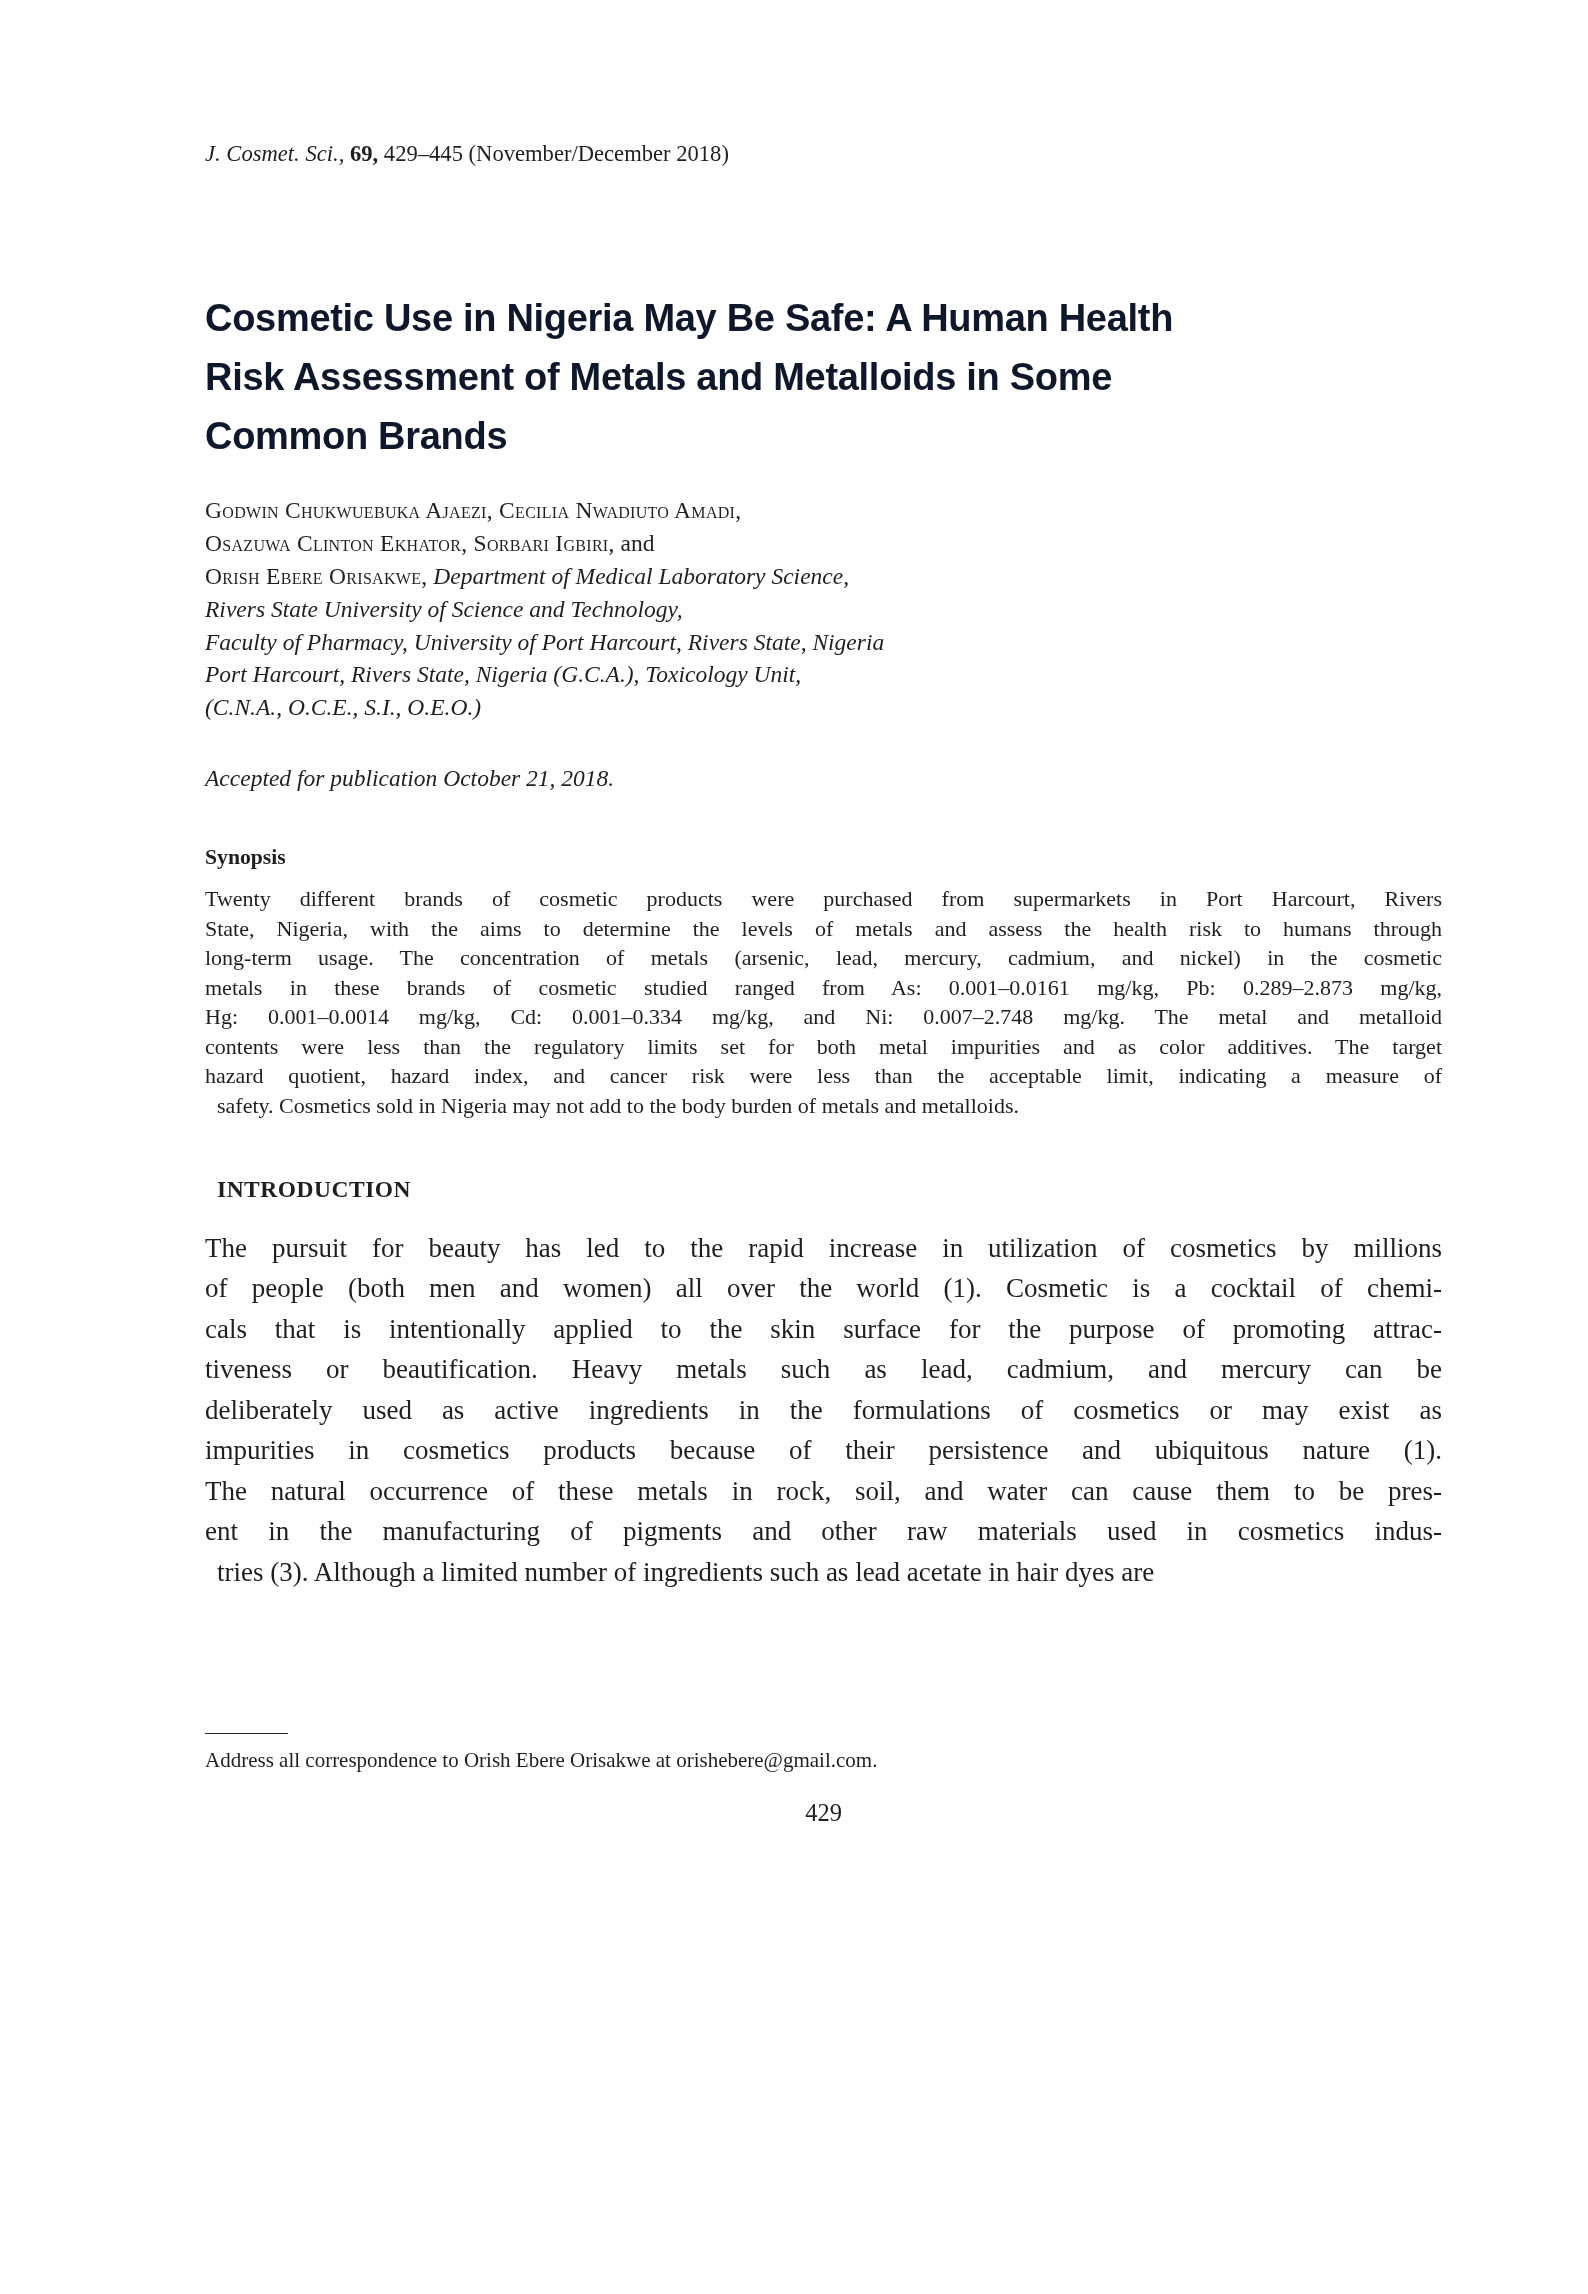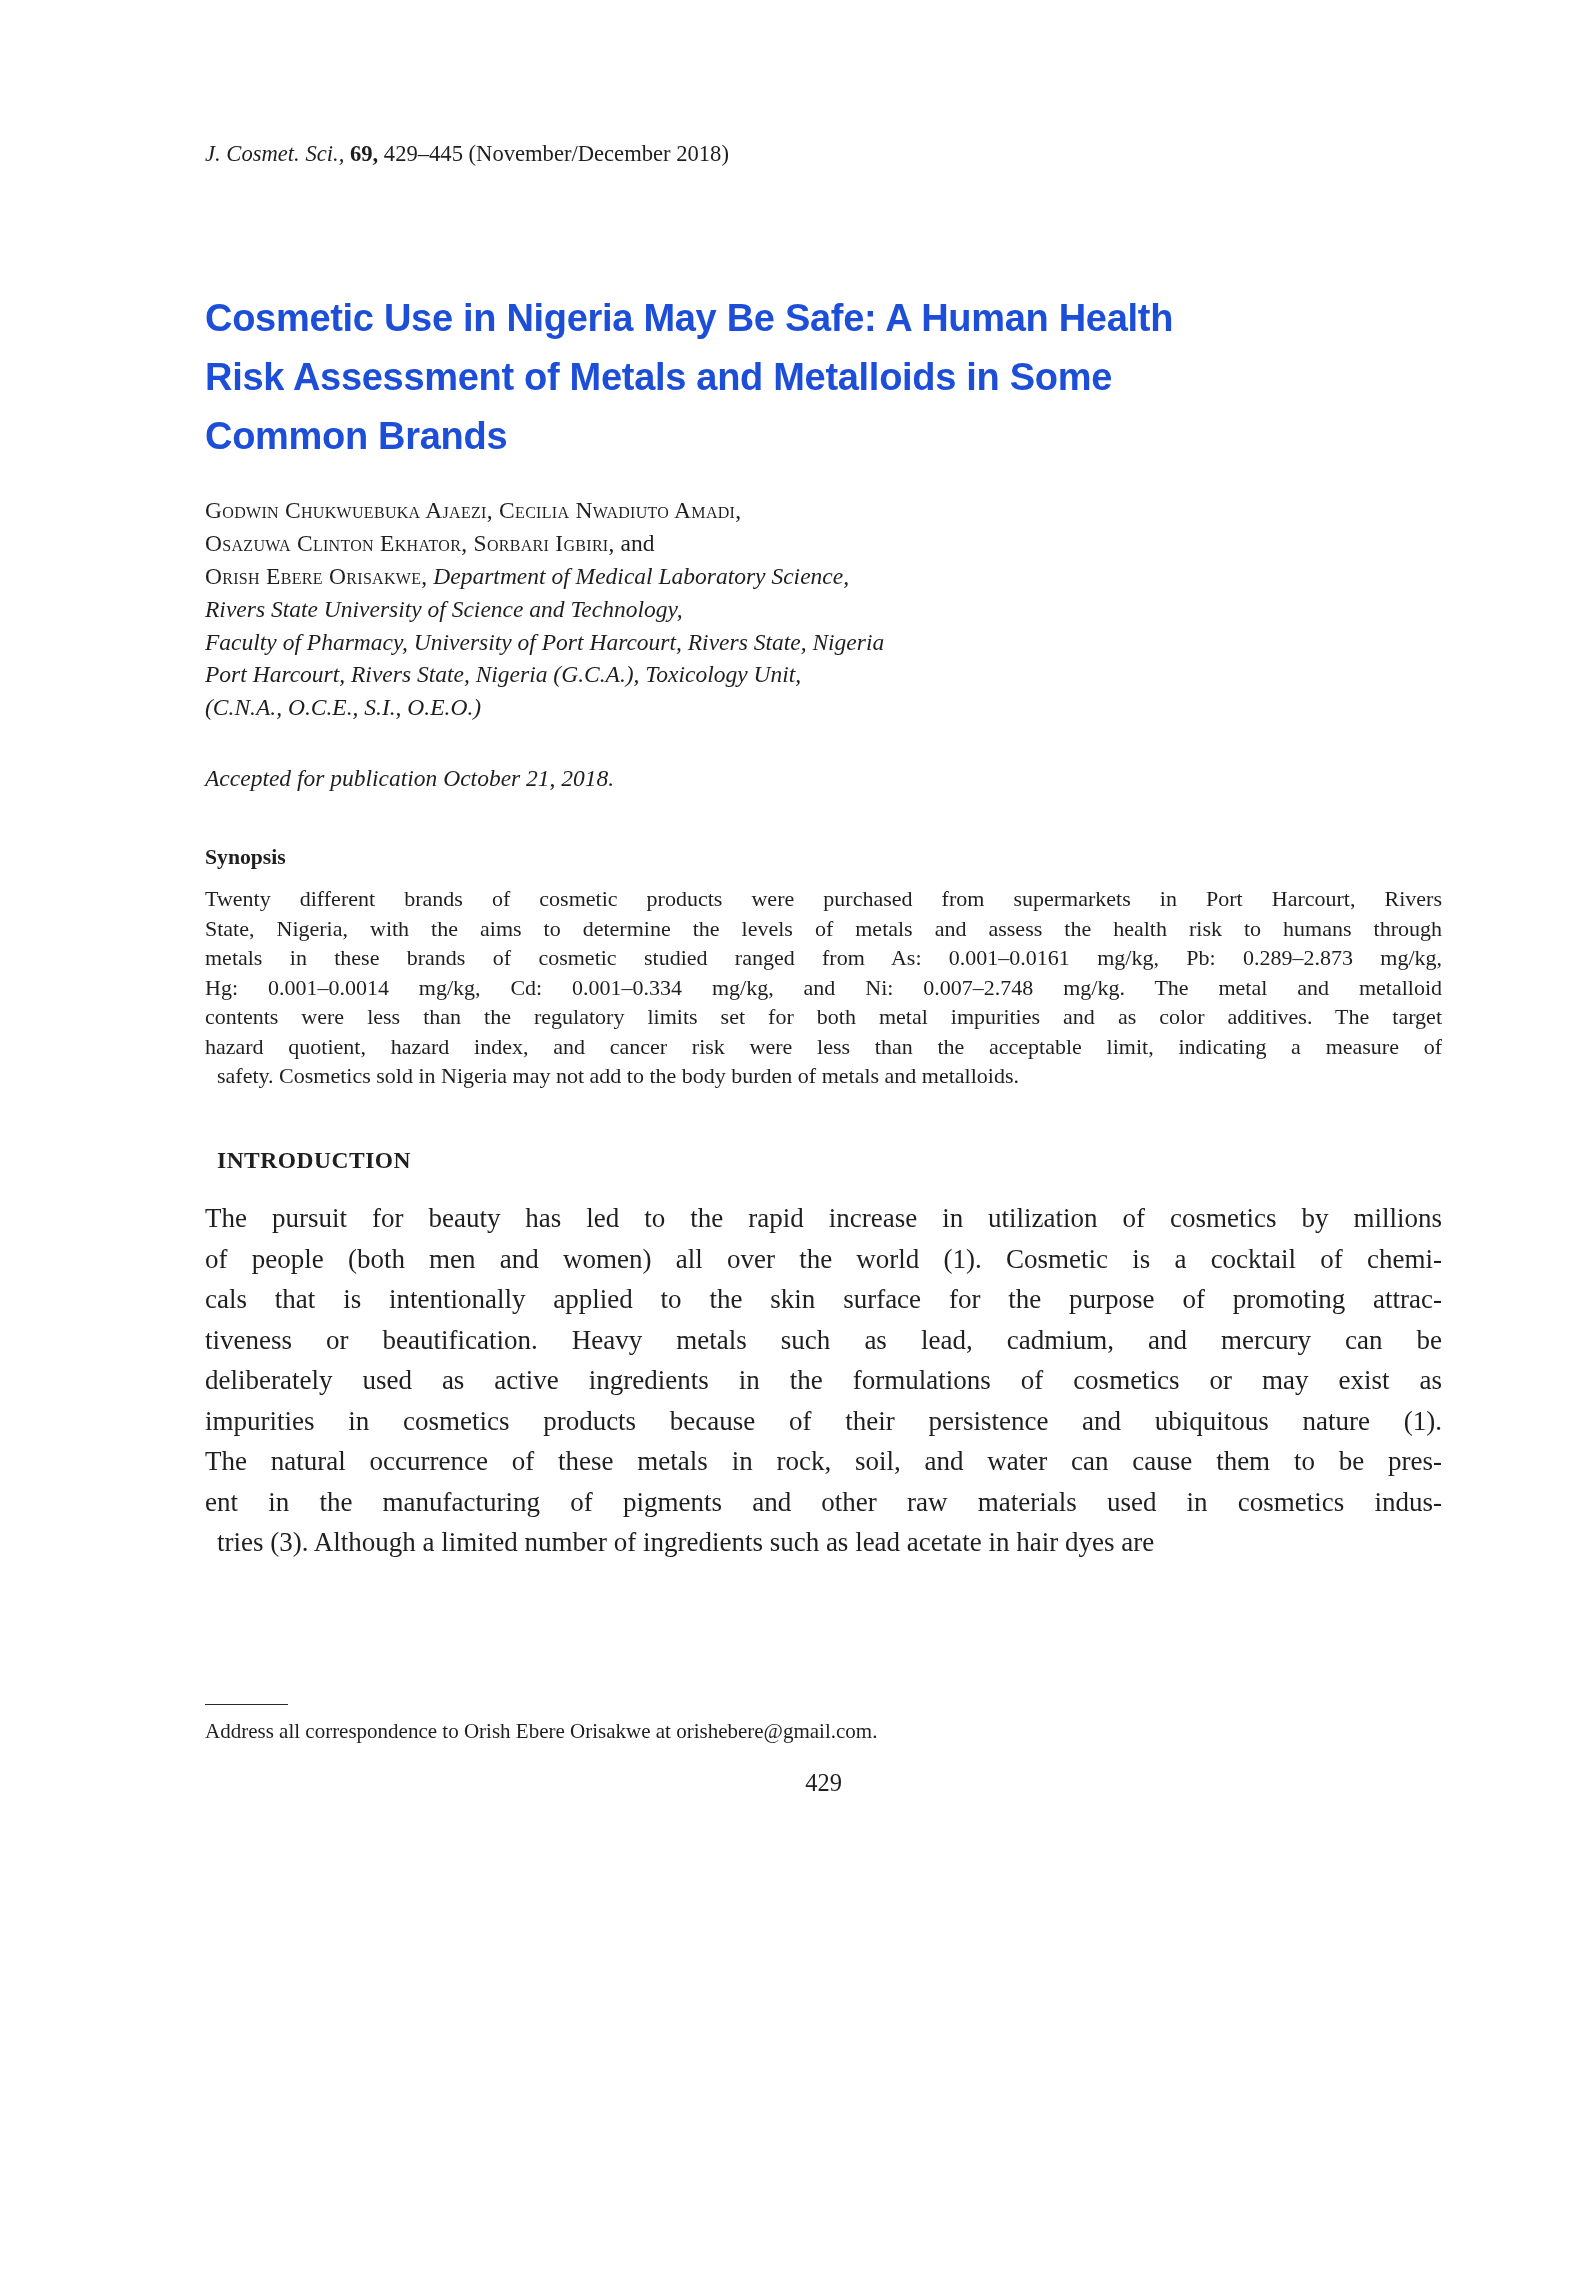--- a/index.html
+++ b/index.html
@@ -33,21 +33,21 @@
   .journal-line .it { font-style: italic; }
   .journal-line .vol { font-weight: bold; }
 
   h1.article-title {
     margin: 121px 0 0 0;
     font-family: "Liberation Sans", sans-serif;
     font-weight: bold;
     font-size: 38px;
     line-height: 1.55;
     letter-spacing: -0.3px;
-    color: #1d4ed8;
+    color: #0f172a;
   }
   h1.article-title span { display: block; }
 
   .authors {
     margin-top: 28px;
     font-size: 23.5px;
     line-height: 1.4;
   }
   .authors p { margin: 0; white-space: pre-wrap; }
   .sc { font-variant: small-caps; letter-spacing: 0.3px; }
@@ -129,20 +129,21 @@
       <p><span class="it">Port Harcourt, Rivers State, Nigeria (G.C.A.), Toxicology Unit,</span></p>
       <p><span class="it">(C.N.A., O.C.E., S.I., O.E.O.)</span></p>
     </div>
 
     <p class="accepted">Accepted for publication October 21, 2018.</p>
 
     <h2 class="synopsis-heading">Synopsis</h2>
     <div class="synopsis-body">
       <div class="jl">Twenty different brands of cosmetic products were purchased from supermarkets in Port Harcourt, Rivers</div>
       <div class="jl">State, Nigeria, with the aims to determine the levels of metals and assess the health risk to humans through</div>
+      <div class="jl">long-term usage. The concentration of metals (arsenic, lead, mercury, cadmium, and nickel) in the cosmetic</div>
       <div class="jl">metals in these brands of cosmetic studied ranged from As: 0.001–0.0161 mg/kg, Pb: 0.289–2.873 mg/kg,</div>
       <div class="jl">Hg: 0.001–0.0014 mg/kg, Cd: 0.001–0.334 mg/kg, and Ni: 0.007–2.748 mg/kg. The metal and metalloid</div>
       <div class="jl">contents were less than the regulatory limits set for both metal impurities and as color additives. The target</div>
       <div class="jl">hazard quotient, hazard index, and cancer risk were less than the acceptable limit, indicating a measure of</div>
       <div class="jl last">safety. Cosmetics sold in Nigeria may not add to the body burden of metals and metalloids.</div>
     </div>
 
     <h2 class="intro-heading">INTRODUCTION</h2>
     <div class="intro-body">
       <div class="jl">The pursuit for beauty has led to the rapid increase in utilization of cosmetics by millions</div>

